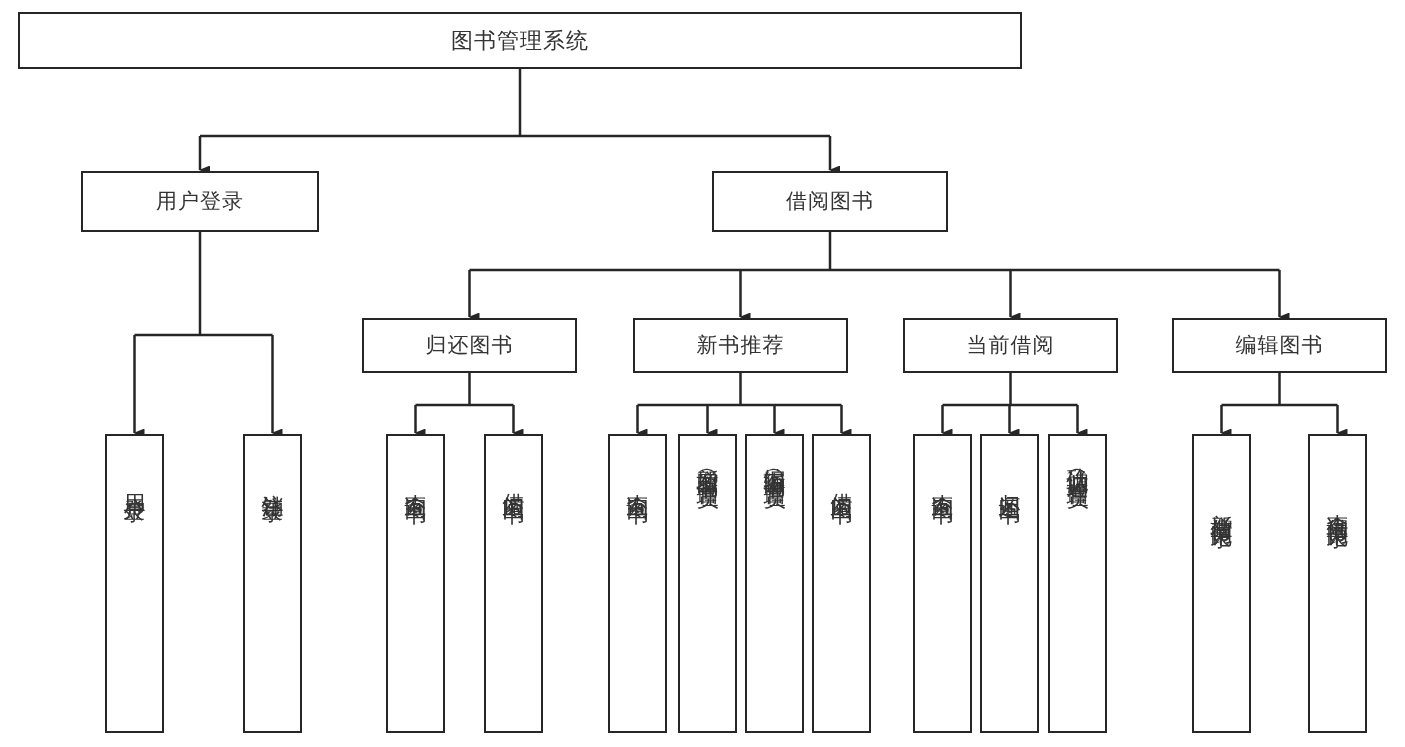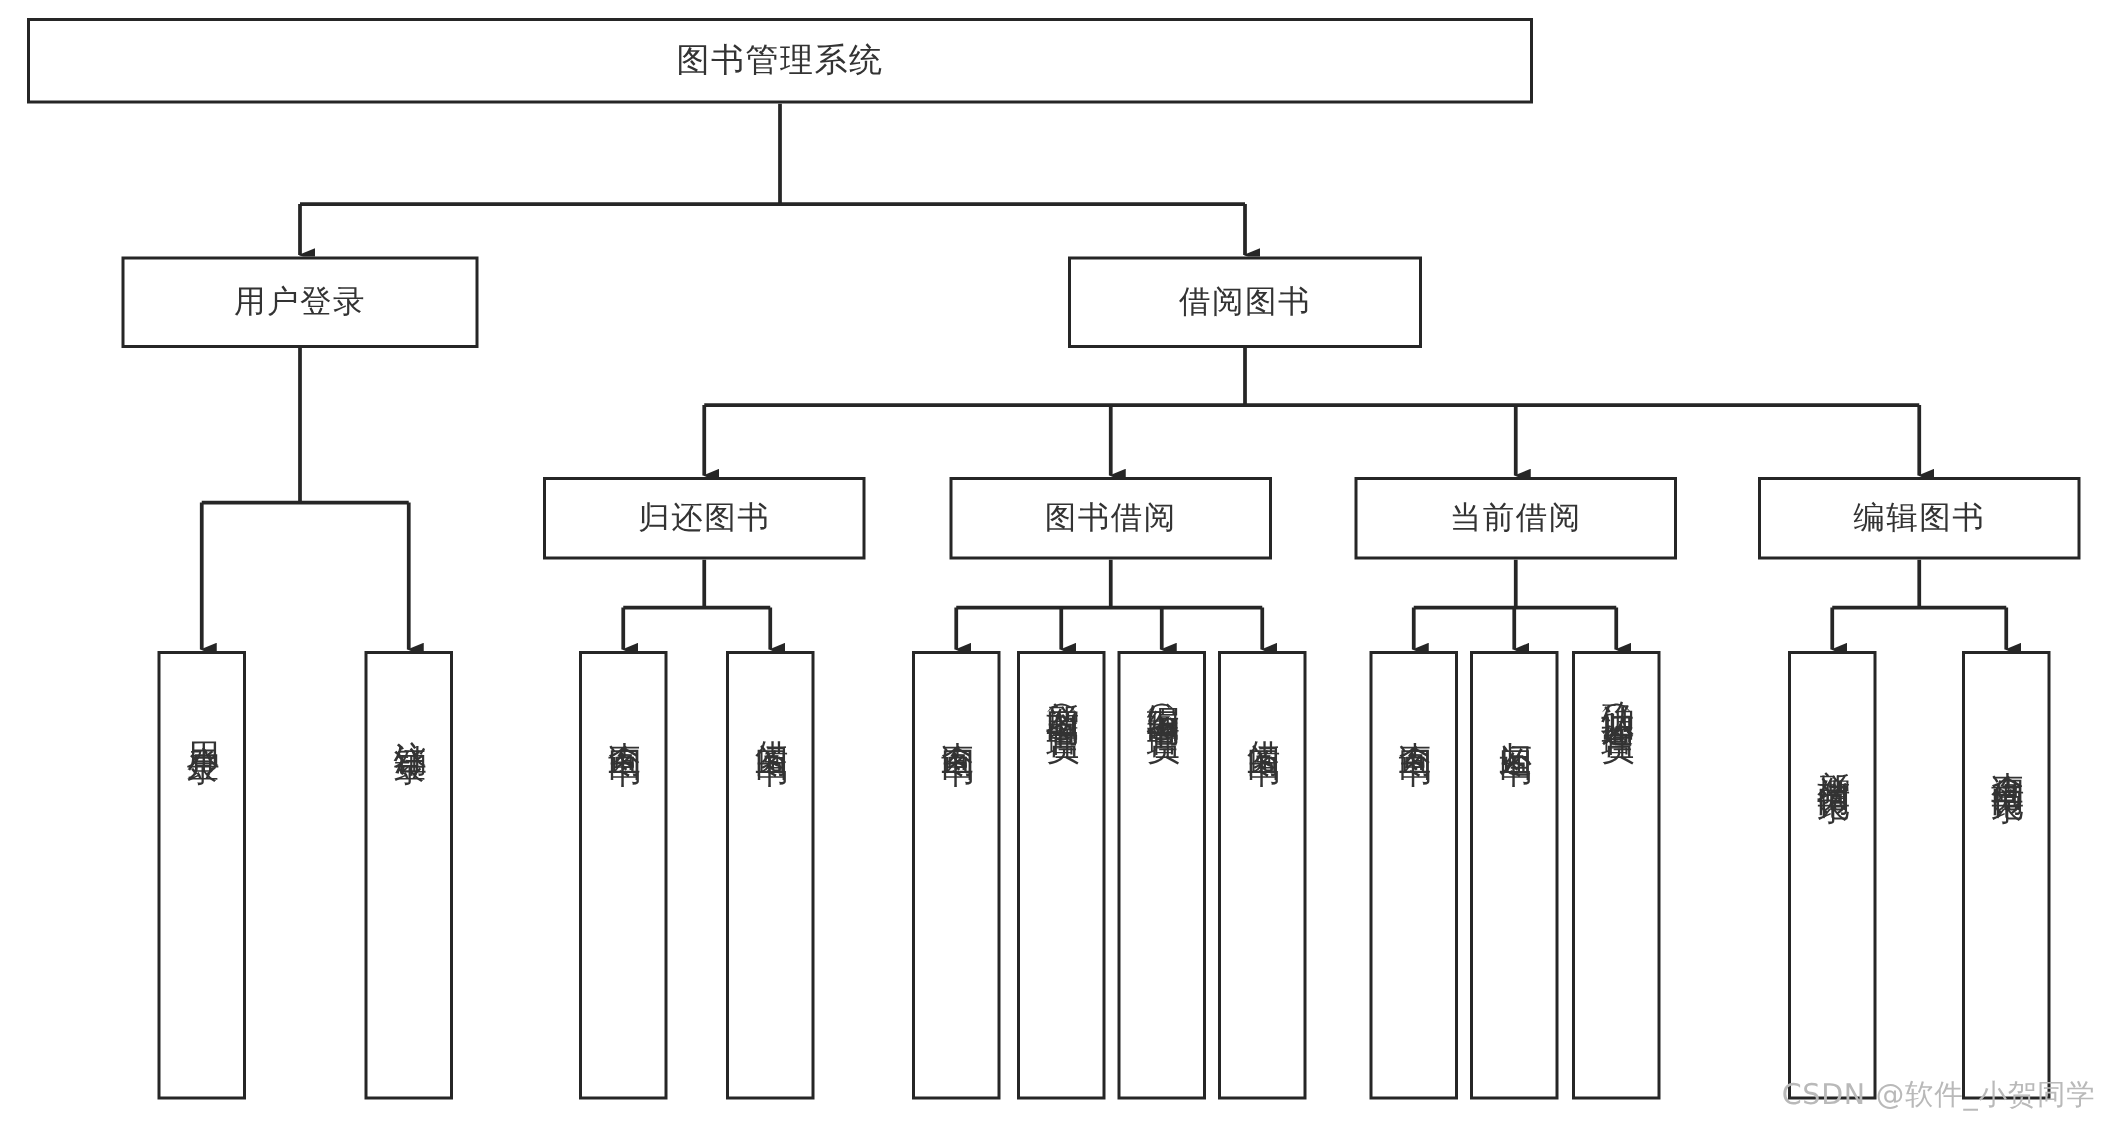--- a/index.html
+++ b/index.html
@@ -111,21 +111,21 @@
       <div class="node " style="left: 81px; top: 171px; width: 238px; height: 61px;">
         <span class="label">用户登录</span>
       </div>
       <div class="node " style="left: 712px; top: 171px; width: 236px; height: 61px;">
         <span class="label">借阅图书</span>
       </div>
       <div class="node " style="left: 362px; top: 318px; width: 215px; height: 55px;">
         <span class="label">归还图书</span>
       </div>
       <div class="node " style="left: 633px; top: 318px; width: 215px; height: 55px;">
-        <span class="label">图书借阅</span>
+        <span class="label">新书推荐</span>
       </div>
       <div class="node " style="left: 903px; top: 318px; width: 215px; height: 55px;">
         <span class="label">当前借阅</span>
       </div>
       <div class="node " style="left: 1172px; top: 318px; width: 215px; height: 55px;">
         <span class="label">编辑图书</span>
       </div>
       <div class="node vertical mid" style="left: 105px; top: 434px; width: 59px; height: 299px;">
         <span class="label">用户登录</span>
       </div>
@@ -160,14 +160,13 @@
         <span class="label">确认归还（管理员）</span>
       </div>
       <div class="node vertical low" style="left: 1192px; top: 434px; width: 59px; height: 299px;">
         <span class="label">新增借阅记录</span>
       </div>
       <div class="node vertical low" style="left: 1308px; top: 434px; width: 59px; height: 299px;">
         <span class="label">查询借阅记录</span>
       </div>
     </div>
 
-  <div class="watermark">CSDN @软件_小贺同学</div>
 </div>
 
 </body></html>

